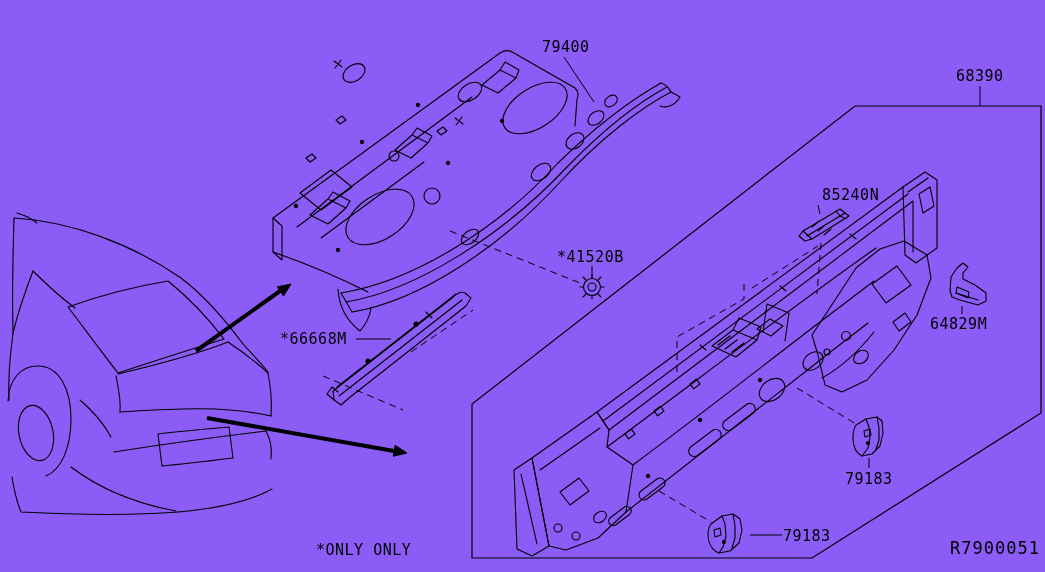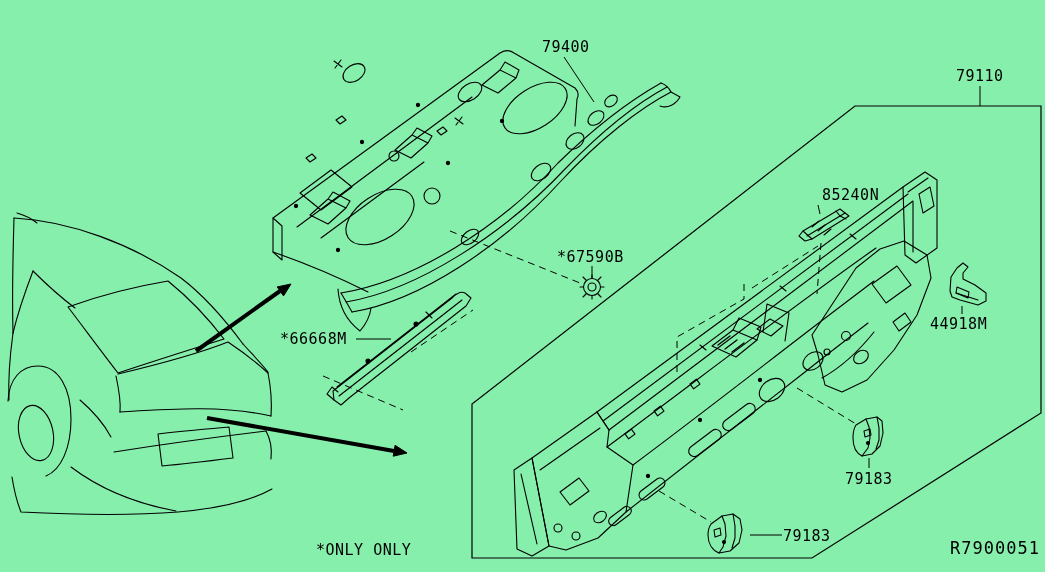--- a/index.html
+++ b/index.html
@@ -1,19 +1,19 @@
 <!DOCTYPE html>
 <html><head>
 <meta charset="utf-8">
 <style>
   html,body{margin:0;padding:0;background:#fff;}
   .stage{
     position:relative;
     width:1045px;height:572px;
-    background:#86efac;
+    background:#8b5cf6;
     overflow:hidden;
     font-family:"DejaVu Sans Mono","Liberation Mono",monospace;
   }
   .stage svg{position:absolute;left:0;top:0;}
   .lbl{
     position:absolute;
     font-size:15px;
     letter-spacing:.5px;
     color:#000;
     white-space:nowrap;
@@ -226,22 +226,22 @@
       <path d="M411,352 L473,310"></path>
       <path d="M821,243 L817,294"></path>
       <path d="M797,388 L856,424"></path>
       <path d="M659,491 L711,522"></path>
       <path d="M677,372 L677,337 L744,299 L744,281"></path>
       <path d="M752,288 L818,246"></path>
     </g>
   </svg>
 
   <div class="lbl" style="left:542px;top:39px">79400</div>
-  <div class="lbl" style="left:956px;top:68px">79110</div>
+  <div class="lbl" style="left:956px;top:68px">68390</div>
   <div class="lbl" style="left:822px;top:187px">85240N</div>
-  <div class="lbl" style="left:557px;top:249px">*67590B</div>
+  <div class="lbl" style="left:557px;top:249px">*41520B</div>
   <div class="lbl" style="left:280px;top:331px">*66668M</div>
-  <div class="lbl" style="left:930px;top:316px">44918M</div>
+  <div class="lbl" style="left:930px;top:316px">64829M</div>
   <div class="lbl" style="left:845px;top:471px">79183</div>
   <div class="lbl" style="left:783px;top:528px">79183</div>
   <div class="lbl" style="left:316px;top:542px">*ONLY ONLY</div>
   <div class="lbl lbl--ref" style="left:950px;top:539px">R7900051</div>
 </div>
 
 </body></html>

